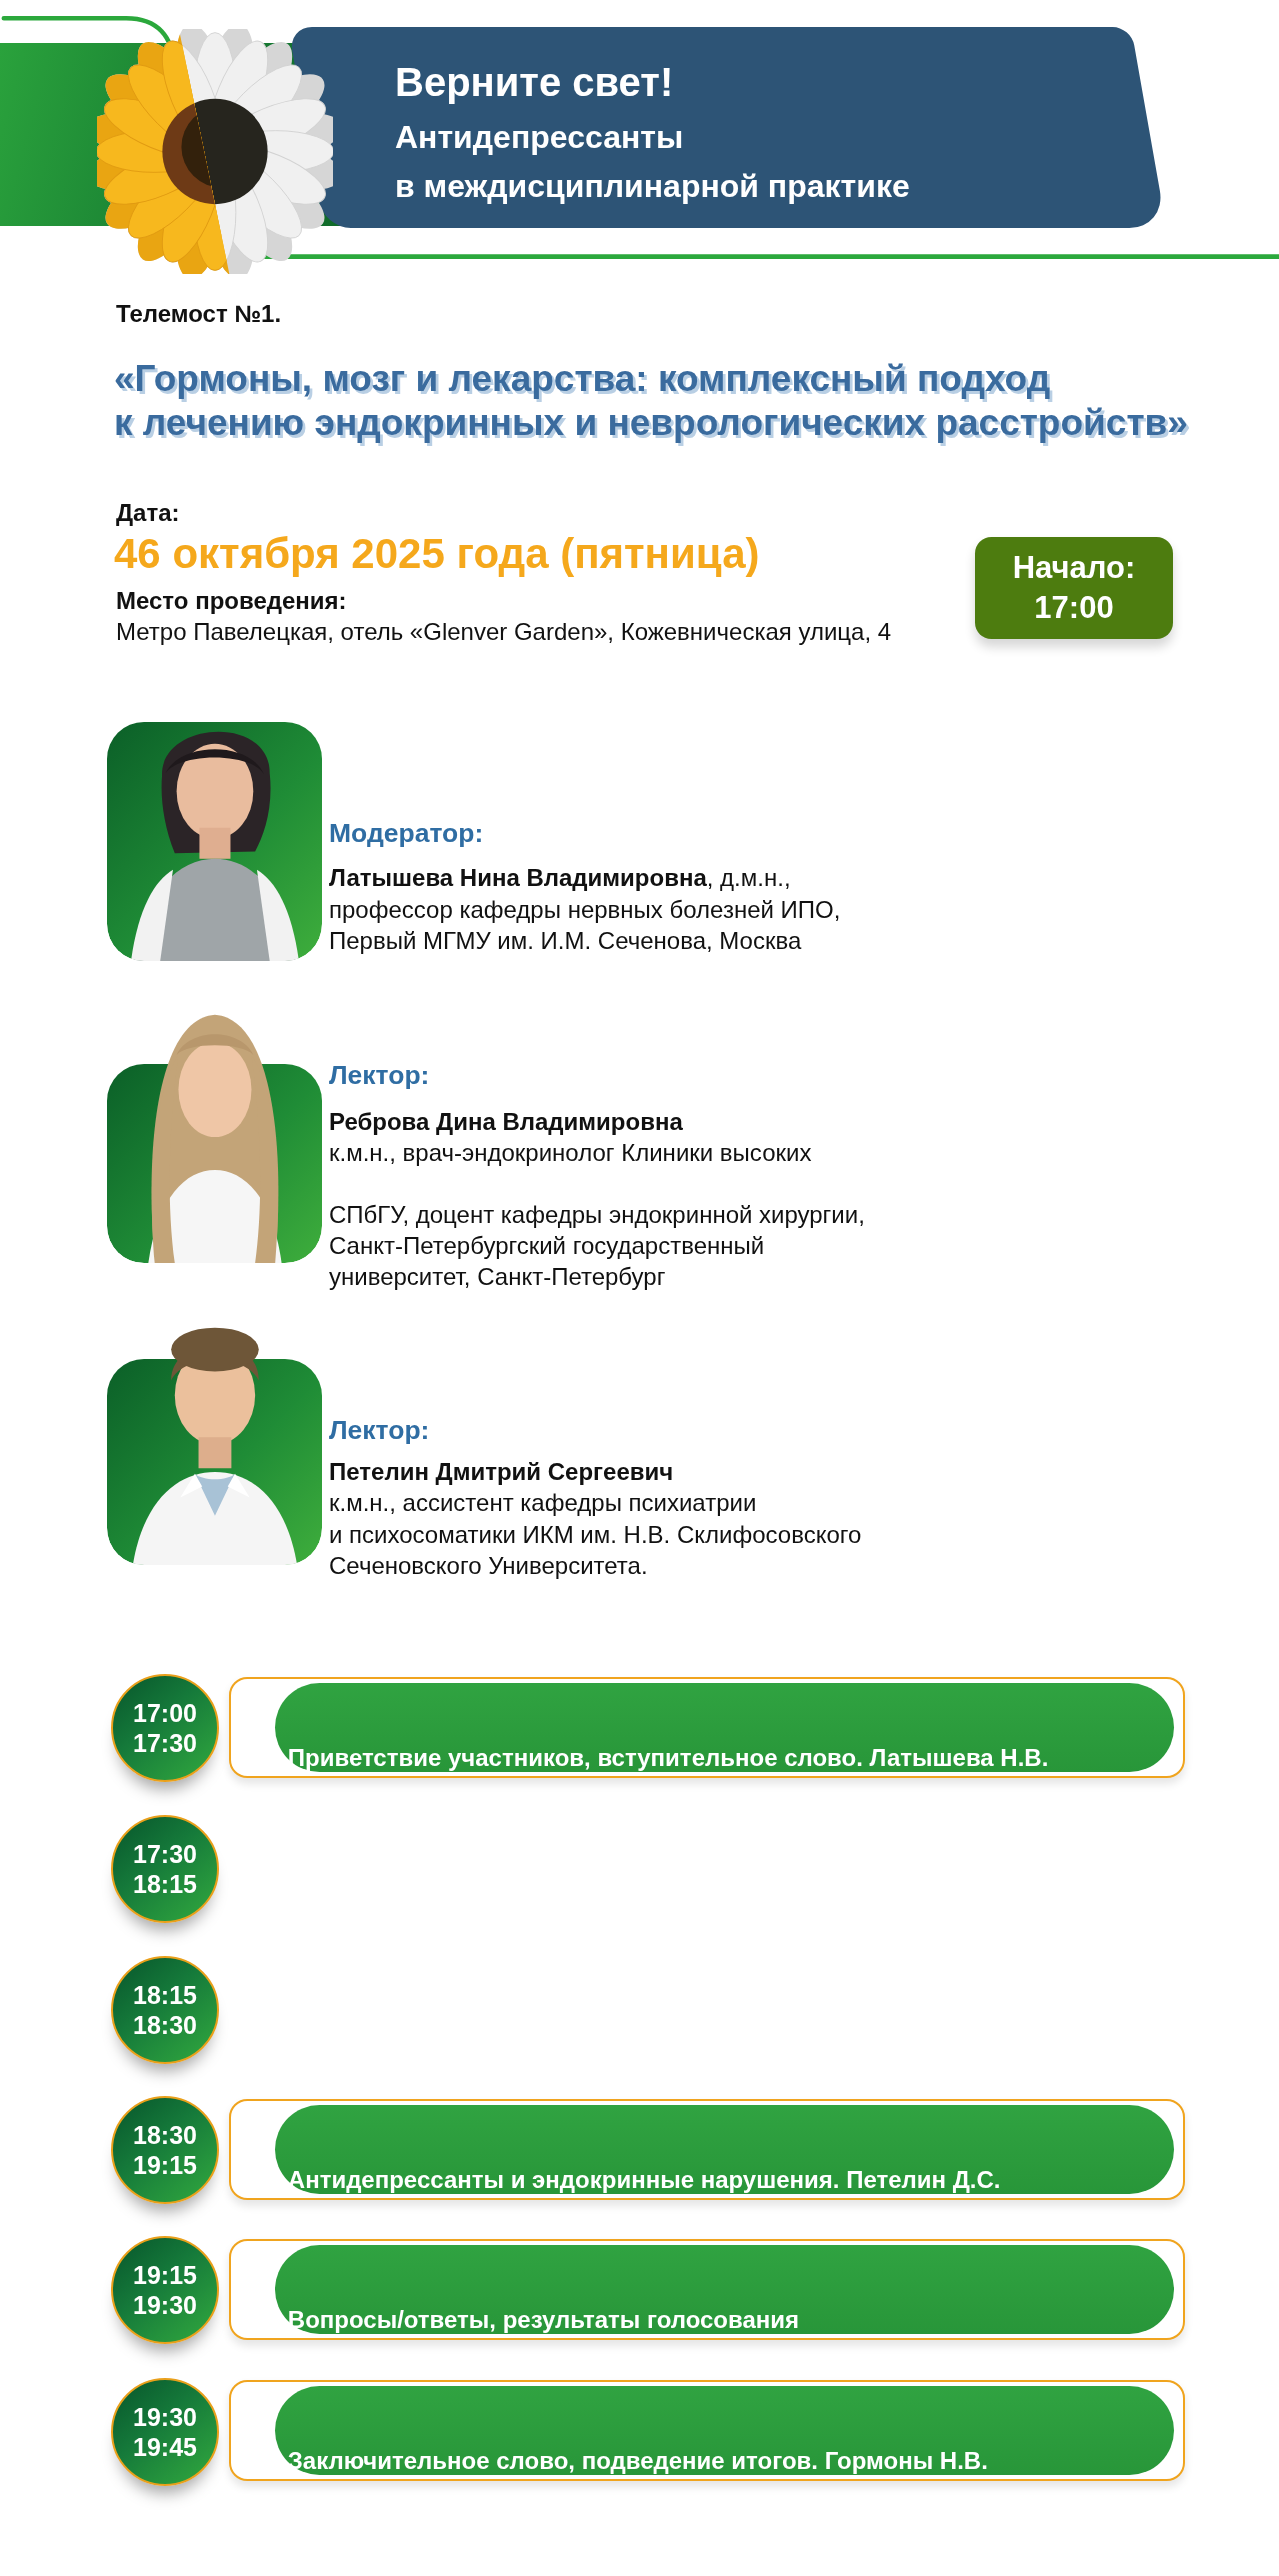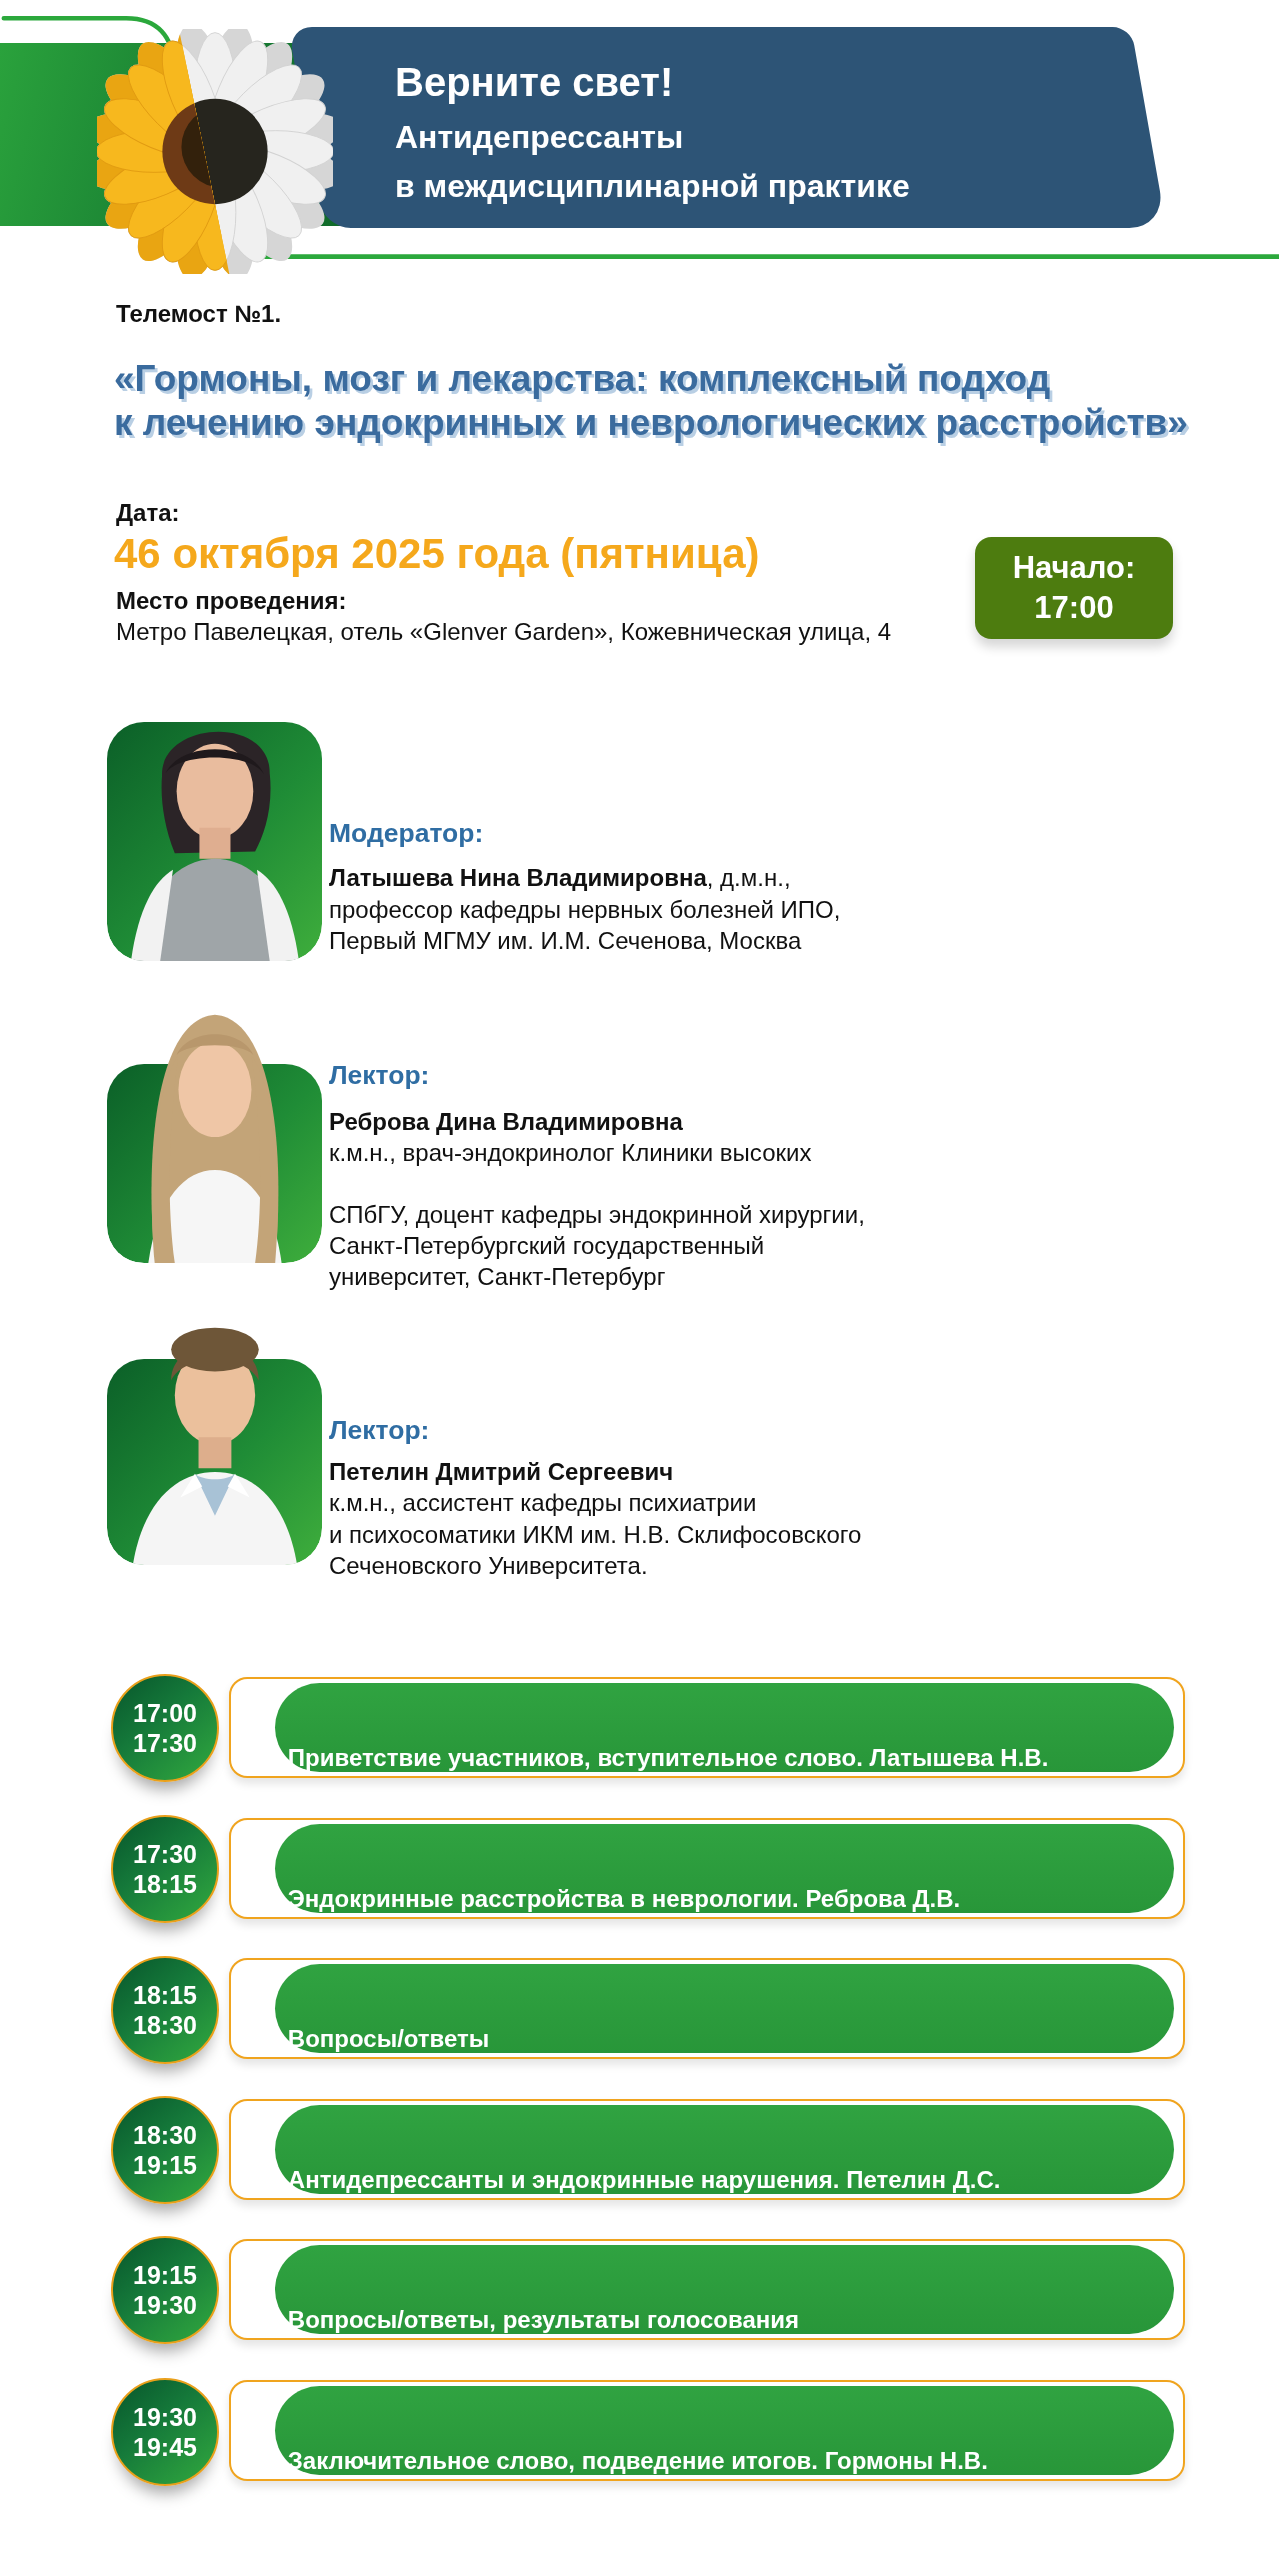--- a/index.html
+++ b/index.html
@@ -249,35 +249,25 @@
   <div class="bar" style="top:1677px;">
     <div class="bar-fill">
       <span class="bar-label">Приветствие участников, вступительное слово. Латышева Н.В.</span>
     </div>
   </div>
 
   <div class="time-badge" style="top:1815px;">
     <span>17:30</span>
     <span>18:15</span>
   </div>
-  <div class="bar" style="top:1818px;">
-    <div class="bar-fill">
-      <span class="bar-label">Эндокринные расстройства в неврологии. Реброва Д.В.</span>
-    </div>
-  </div>
 
   <div class="time-badge" style="top:1956px;">
     <span>18:15</span>
     <span>18:30</span>
   </div>
-  <div class="bar" style="top:1958px;">
-    <div class="bar-fill">
-      <span class="bar-label">Вопросы/ответы</span>
-    </div>
-  </div>
 
   <div class="time-badge" style="top:2096px;">
     <span>18:30</span>
     <span>19:15</span>
   </div>
   <div class="bar" style="top:2099px;">
     <div class="bar-fill">
       <span class="bar-label">Антидепрессанты и эндокринные нарушения. Петелин Д.С.</span>
     </div>
   </div>

